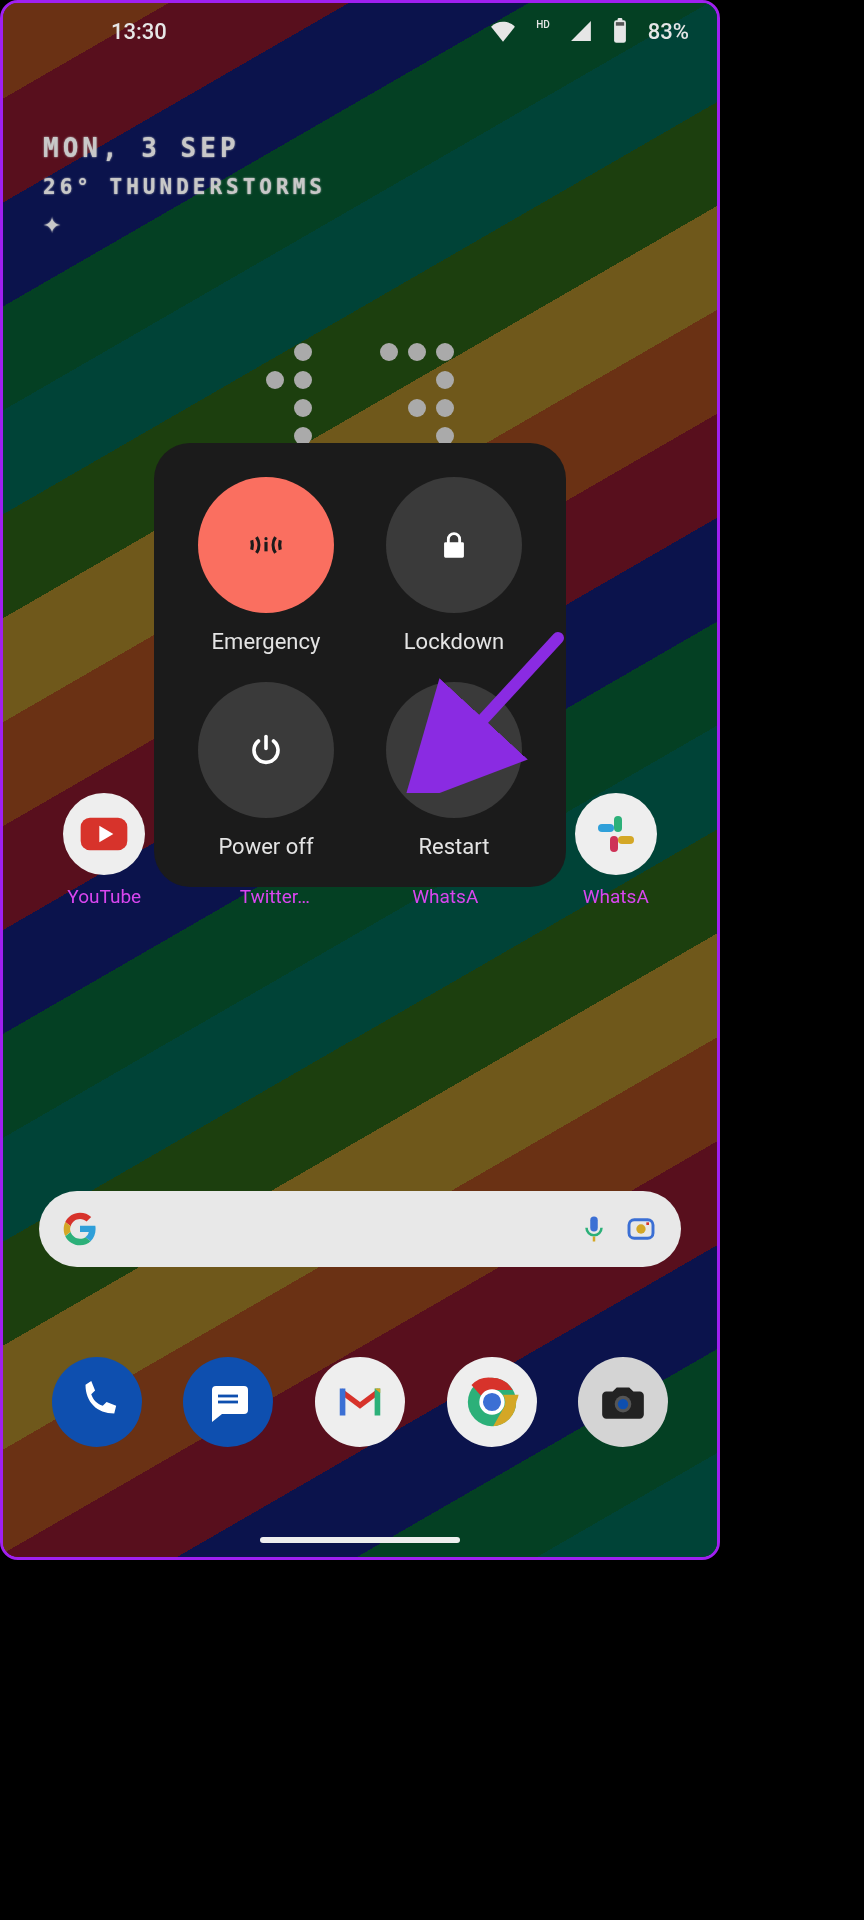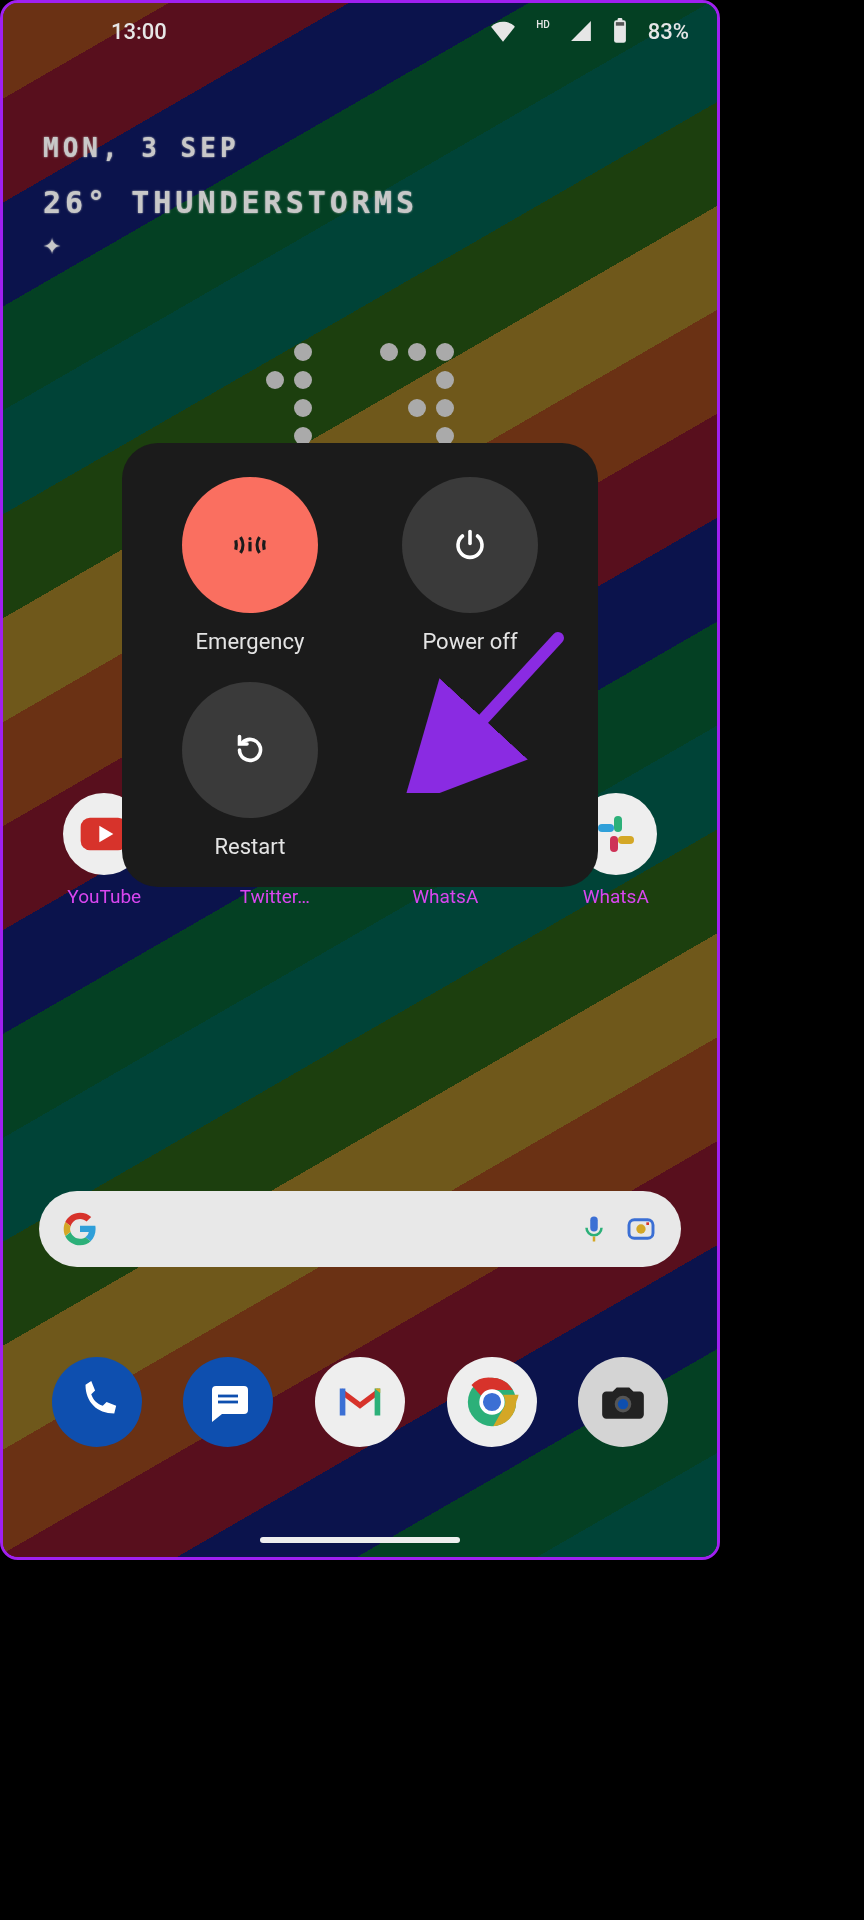--- a/index.html
+++ b/index.html
@@ -52,21 +52,21 @@
   
   .weather-widget {
     position: absolute; top: 130px; left: 40px;
     color: #c8c8c8;
     font-family: monospace;
     letter-spacing: 4px;
     text-shadow: 0 0 2px #c8c8c8;
     font-size: 26px;
     font-weight: 700;
   }
-  .weather-widget .line2 { margin-top: 22px; font-size: 30px; }
+  .weather-widget .line2 { margin-top: 12px; font-size: 21px; }
   .weather-widget .bolt { margin-top: 6px; font-size: 30px; }
 
   
   .big-clock {
     position: absolute; top: 340px; left: 0; right: 0;
     display: flex; justify-content: center;
     gap: 40px;
   }
   .digit {
     display: grid;
@@ -77,21 +77,21 @@
   .dot {
     width: 18px; height: 18px; border-radius: 50%;
     background: #aaa;
   }
   .dot.o { opacity: 0; }
 
   
   .power-menu {
     position: absolute;
     top: 440px; left: 50%; transform: translateX(-50%);
-    width: 476px;
+    width: 412px;
     background: #1b1b1b;
     border-radius: 36px;
     padding: 34px 24px 28px;
     display: grid;
     grid-template-columns: 1fr 1fr;
     grid-template-rows: 1fr 1fr;
     row-gap: 28px;
     column-gap: 12px;
     z-index: 10;
   }
@@ -163,21 +163,21 @@
     background: #eee;
   }
 </style>
 </head>
 <body>
 
 <div class="wallpaper"></div>
 <div class="scrim"></div>
 
 <div class="status-bar">
-  <div class="status-left">13:00</div>
+  <div class="status-left">13:30</div>
   <div class="status-right">
     <svg width="26" height="22" viewBox="0 0 24 20">
         <path fill="#e6e6e6" d="M12 20 L1 6 C7 0 17 0 23 6 Z"></path>
       </svg>
     <span style="font-size:10px;position:relative;top:-7px;">HD</span>
     <svg width="22" height="22" viewBox="0 0 20 20">
         <path fill="#e6e6e6" d="M1 19 L19 19 L19 1 Z"></path>
       </svg>
     <svg width="16" height="26" viewBox="0 0 12 22">
         <rect x="1" y="2" width="10" height="19" rx="2" fill="#e6e6e6"></rect>
@@ -241,20 +241,28 @@
             <path d="M3 9 a12 12 0 0 1 0 6"></path>
             <path d="M6 7 a9 9 0 0 1 0 10"></path>
             <path d="M21 9 a12 12 0 0 0 0 6"></path>
             <path d="M18 7 a9 9 0 0 0 0 10"></path>
             <circle cx="12" cy="8" r="1" fill="#1b1b1b" stroke="none"></circle>
             <line x1="12" y1="10" x2="12" y2="16"></line>
           </g>
         </svg>
     </div>
     <div class="power-label">Emergency</div>
+  </div>
+  <div class="power-option">
+    <div class="power-circle">
+      <svg width="34" height="34" viewBox="0 0 24 24" fill="#fff">
+          <path d="M7 10 V8 a5 5 0 0 1 10 0 v2 h1 a1 1 0 0 1 1 1 v9 a1 1 0 0 1 -1 1 H6 a1 1 0 0 1 -1 -1 v-9 a1 1 0 0 1 1 -1 Z M9 10 h6 V8 a3 3 0 0 0 -6 0 Z"></path>
+        </svg>
+    </div>
+    <div class="power-label">Lockdown</div>
   </div>
   <div class="power-option">
     <div class="power-circle">
       <svg width="36" height="36" viewBox="0 0 24 24" fill="none" stroke="#fff" stroke-width="2.4" stroke-linecap="round">
           <path d="M12 3 v8"></path>
           <path d="M7 6 a8 8 0 1 0 10 0"></path>
         </svg>
     </div>
     <div class="power-label">Power off</div>
   </div>

